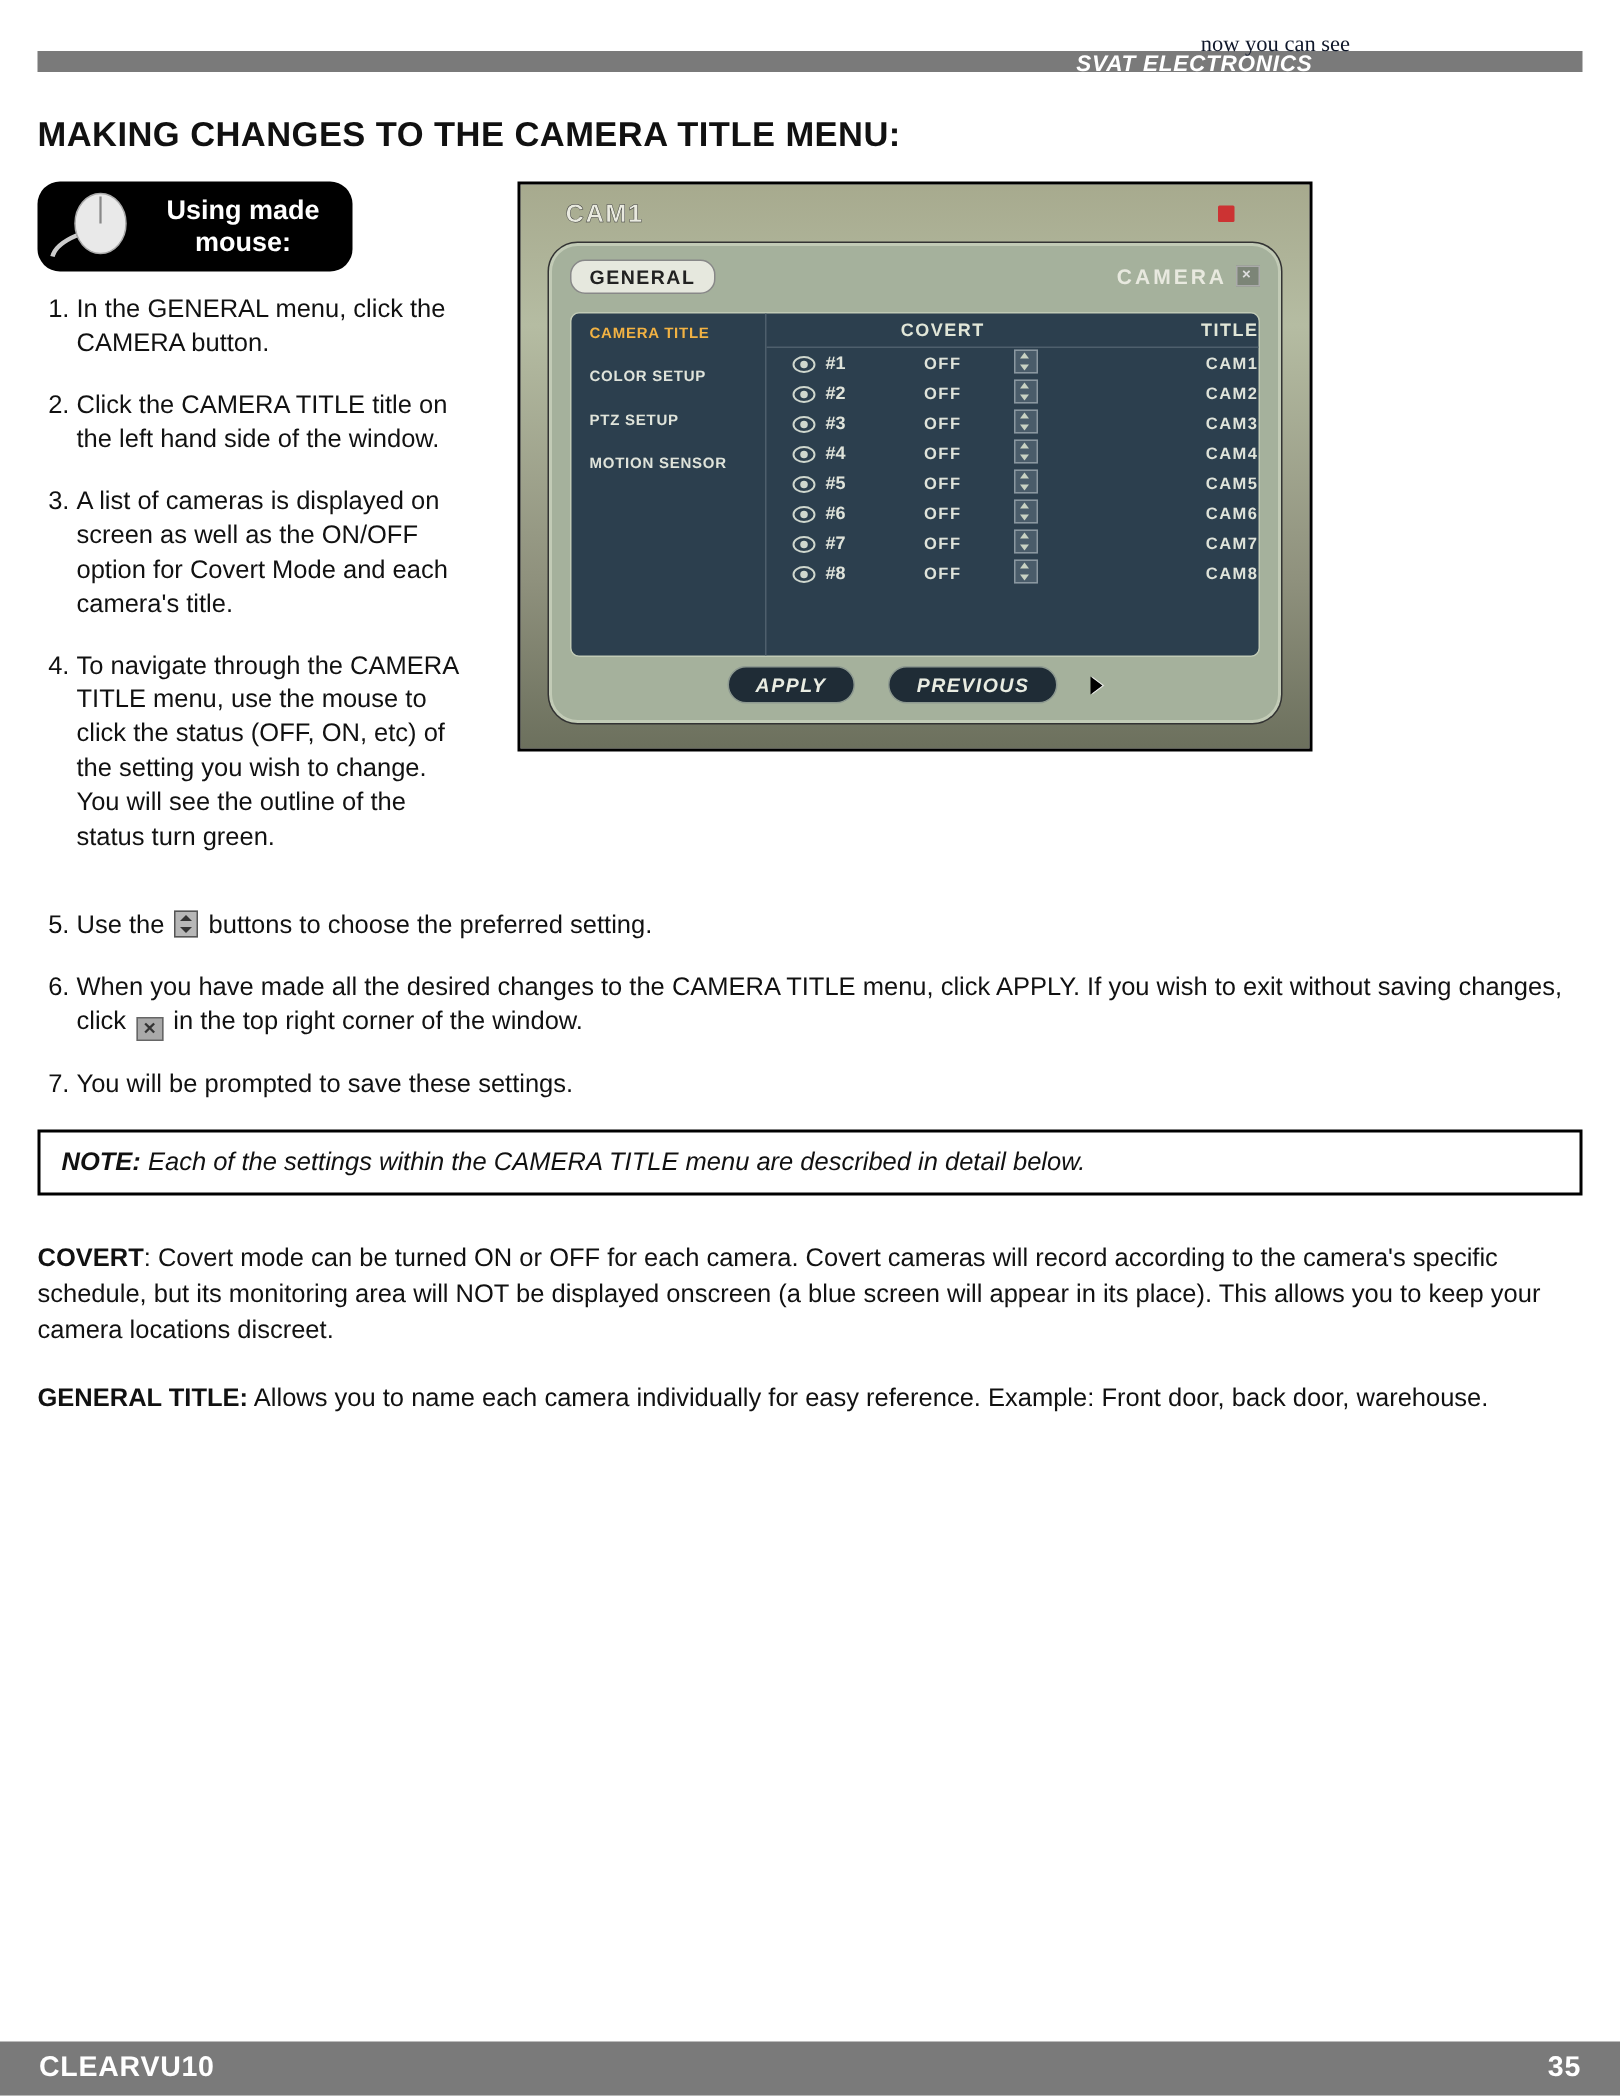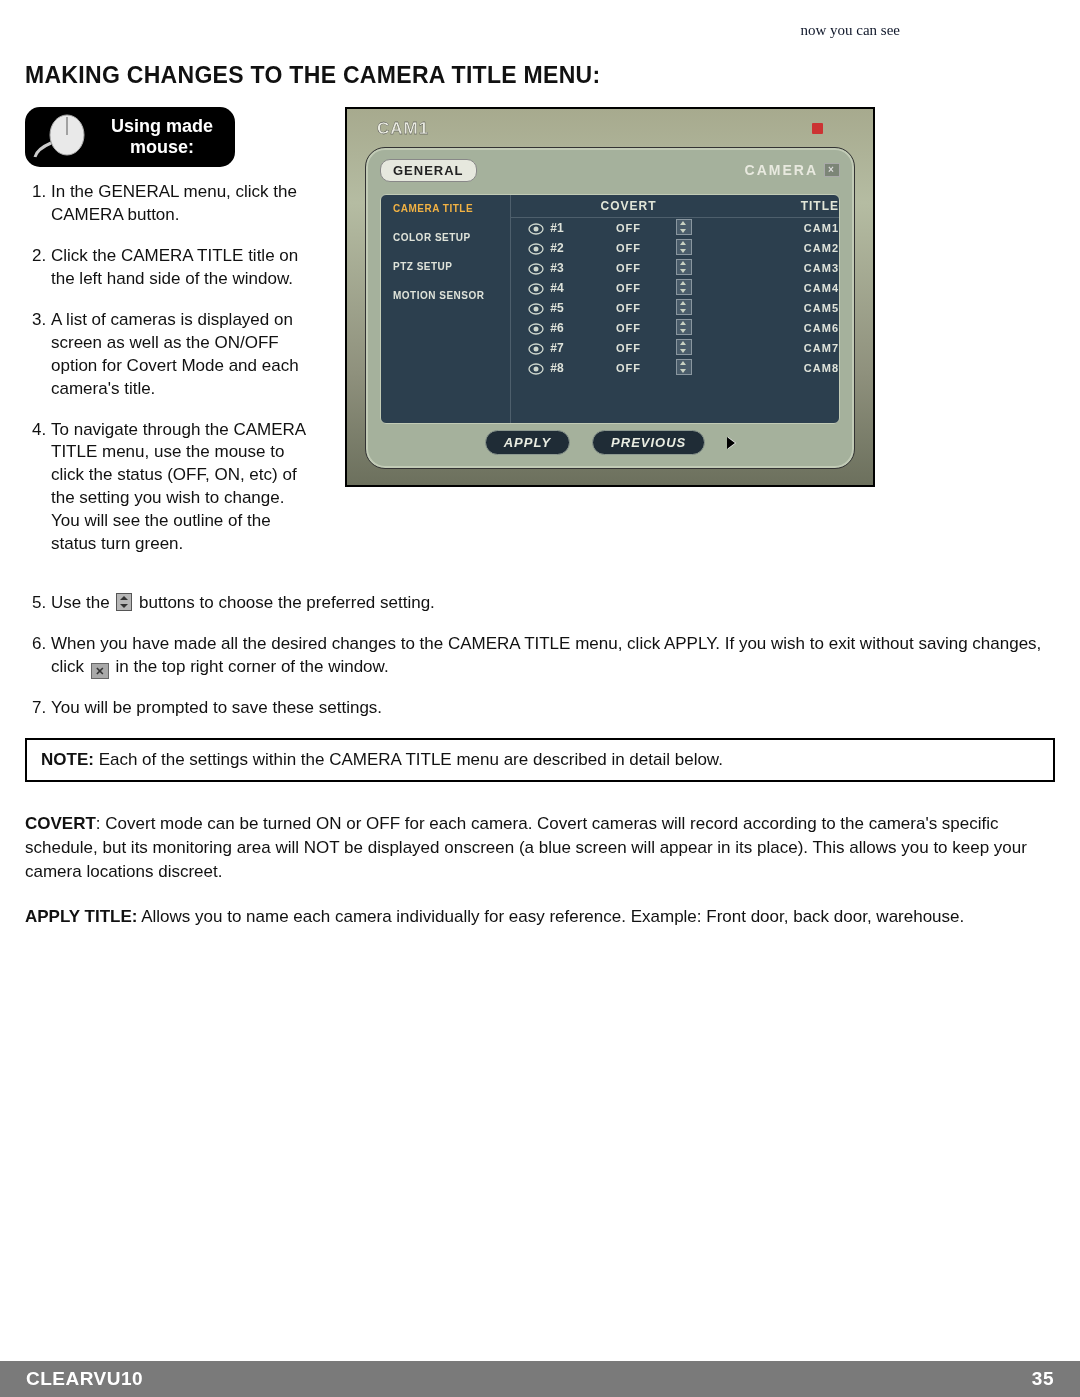--- a/index.html
+++ b/index.html
@@ -131,20 +131,21 @@
     width:16px;height:14px;background:#a9a9a9;border:1px solid #666;
     text-align:center;font-size:11px;line-height:14px;color:#333;font-weight:bold;
   }
   .inline-icon.x:before{content:"✕";}
 
   .note-box{
     border:2px solid #000;
     padding:10px 14px;
     font-size:17px;
     margin:4px 0 30px 0;
+    font-style:italic;
   }
   .note-box b{font-weight:bold;}
 
   dl.defs{
     font-size:17px;
     line-height:1.4;
     margin:0;
   }
   dl.defs .row{
     display:flex;
@@ -246,20 +247,23 @@
     color:#fff;display:flex;justify-content:space-between;align-items:center;
     padding:0 26px;font-weight:bold;font-size:19px;letter-spacing:0.5px;
     box-sizing:border-box;
   }
 </style>
 </head>
 <body>
 
 <div class="page">
 
+  <div class="header-band">
+    <span class="brand">SVAT ELECTRONICS</span>
+  </div>
   <div class="slogan">now you can see</div>
 
   <div class="content">
 
     <h1>MAKING CHANGES TO THE CAMERA TITLE MENU:</h1>
 
     <div class="two-col">
 
       <div class="left-col">
         <div class="mouse-badge">
@@ -415,21 +419,21 @@
     </div>
 
     <dl class="defs">
       <div class="row">
         <div>
           <dt>COVERT</dt><span>: Covert mode can be turned ON or OFF for each camera.  Covert cameras will record according to the camera's specific schedule, but its monitoring area will NOT be displayed onscreen (a blue screen will appear in its place).  This allows you to keep your camera locations discreet.</span>
         </div>
       </div>
       <div class="row">
         <div>
-          <dt>APPLY TITLE:</dt><span>  Allows you to name each camera individually for easy reference. Example: Front door, back door, warehouse.</span>
+          <dt>GENERAL TITLE:</dt><span>  Allows you to name each camera individually for easy reference. Example: Front door, back door, warehouse.</span>
         </div>
       </div>
     </dl>
 
   </div>
 
   <div class="footer-bar">
     <span>CLEARVU10</span>
     <span>35</span>
   </div>

